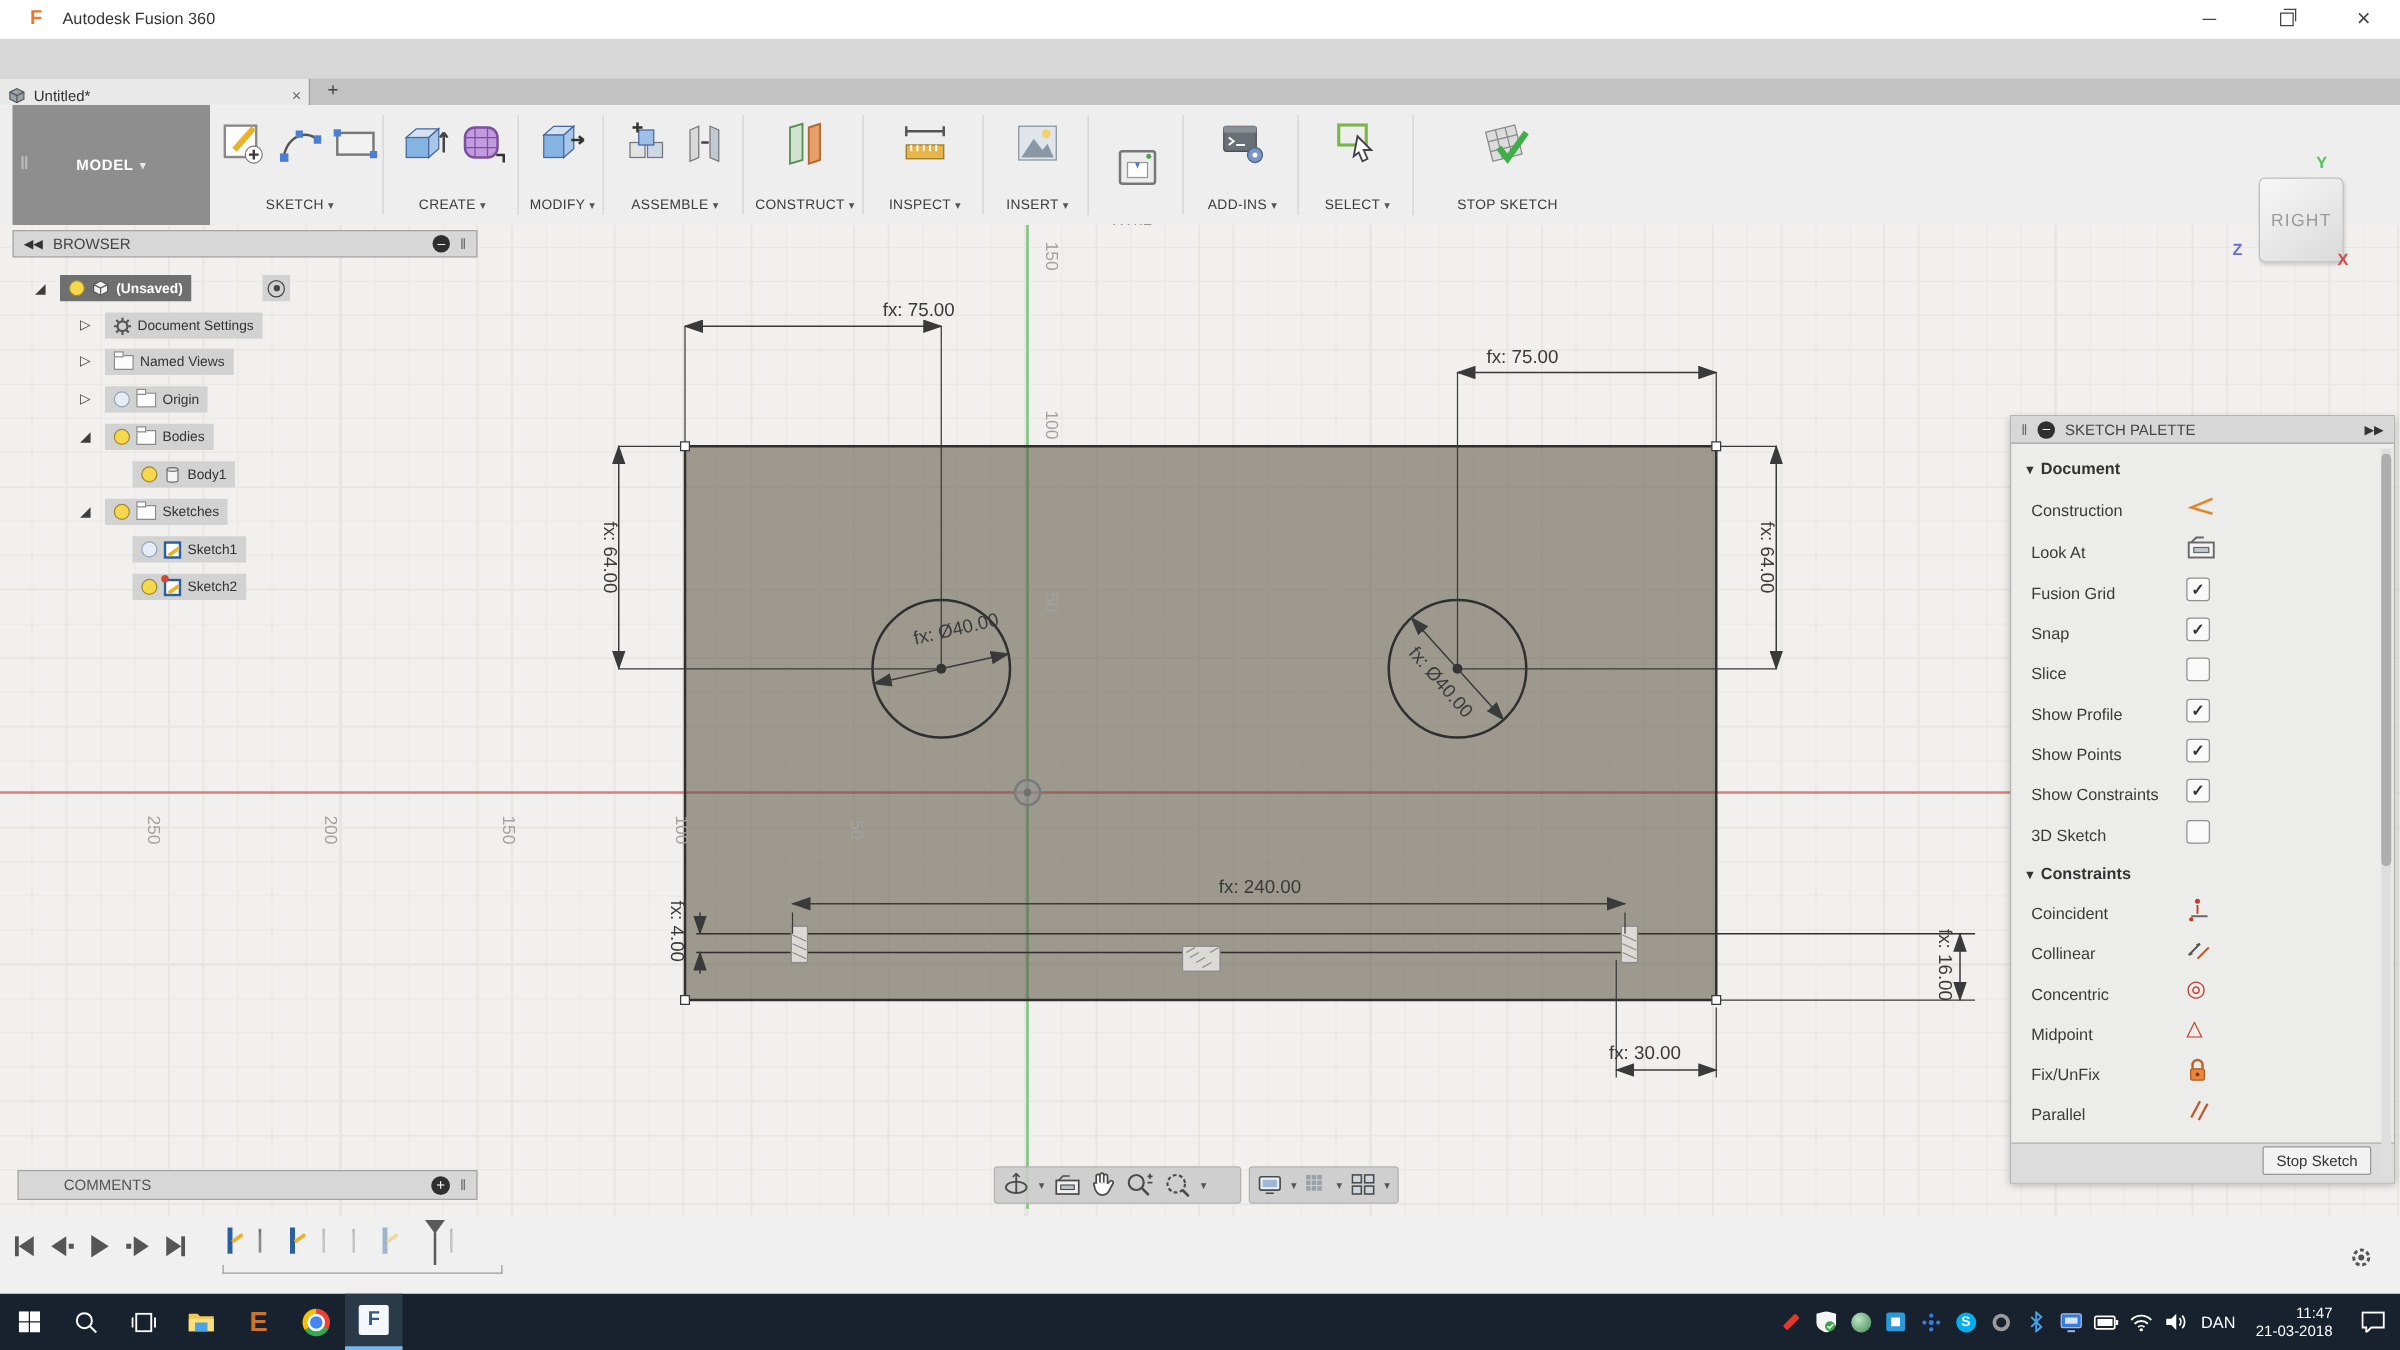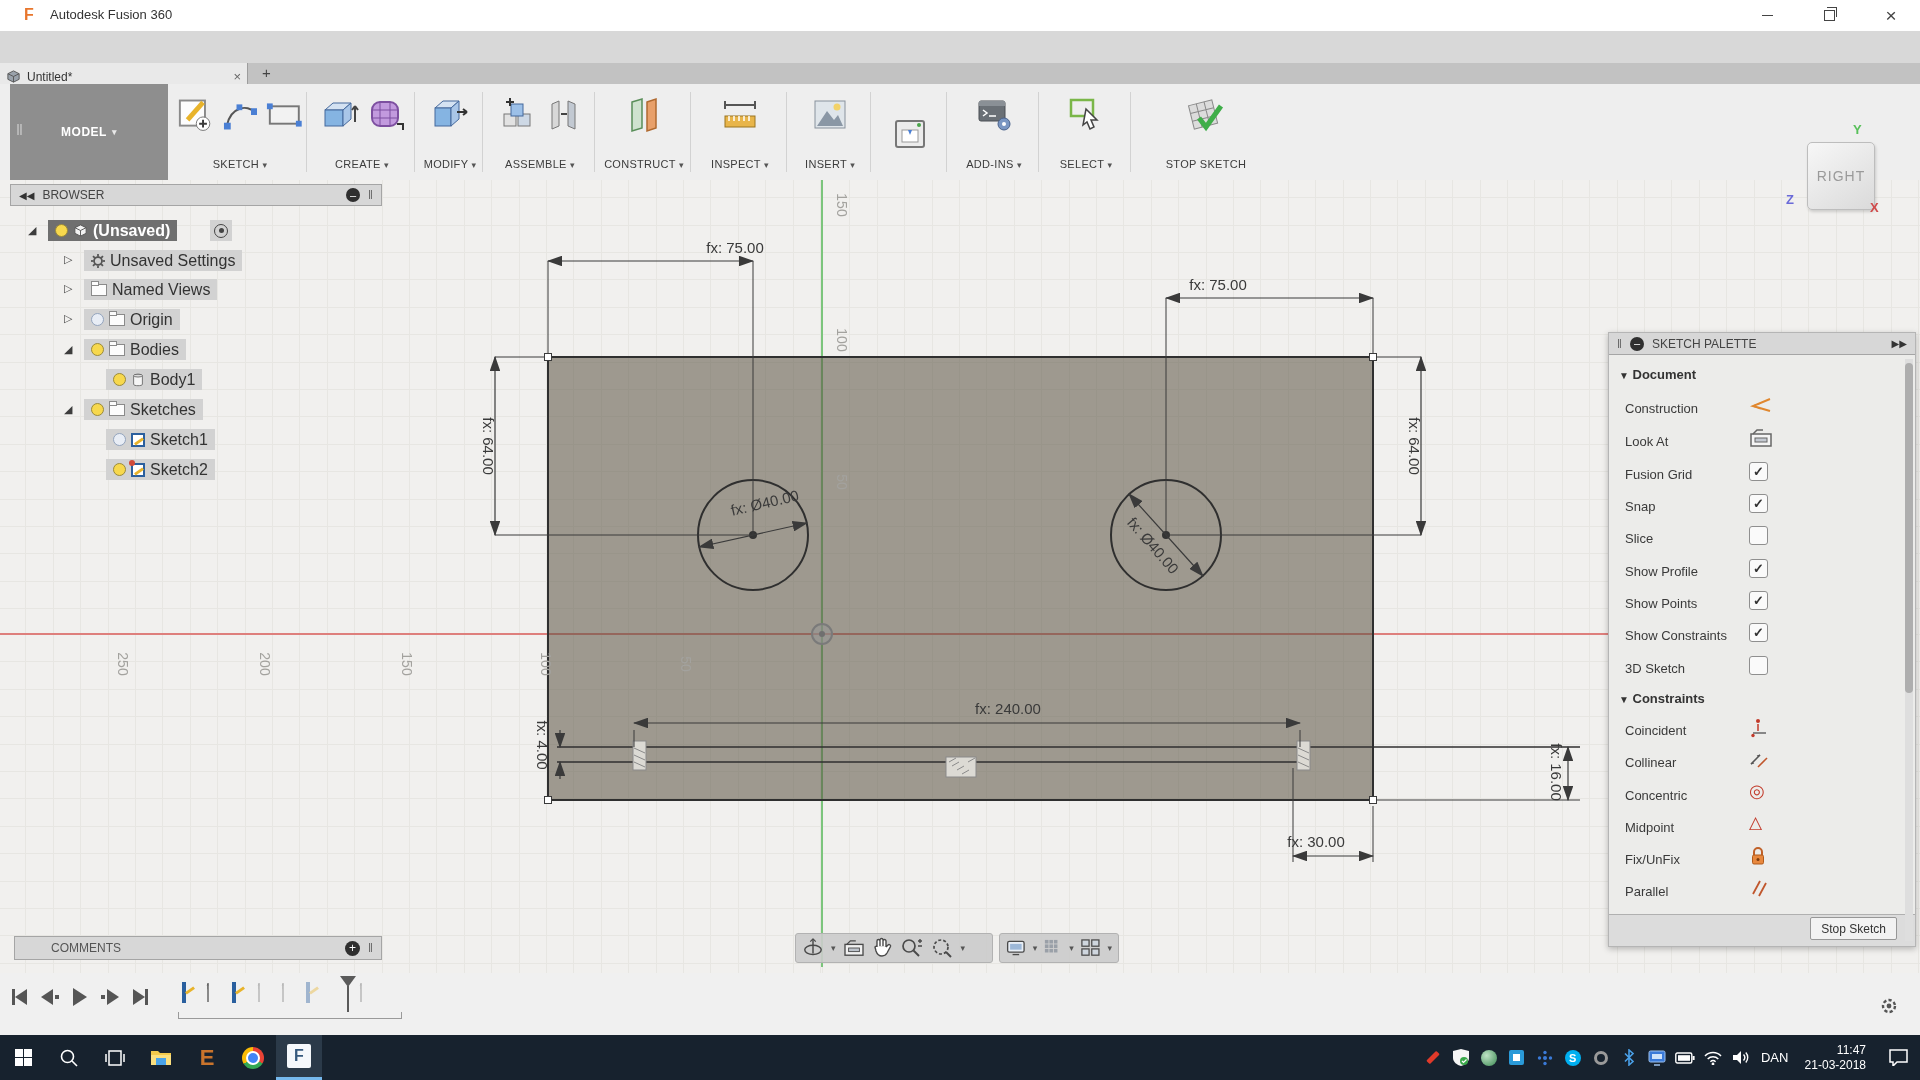--- a/index.html
+++ b/index.html
@@ -36,21 +36,21 @@
       repeating-linear-gradient(to right,#e7e6e2 0 1px,transparent 1px 27.4px),
       repeating-linear-gradient(to bottom,#e7e6e2 0 1px,transparent 1px 27.4px),
       repeating-linear-gradient(to right,#dcdbd7 0 1px,transparent 1px 137px),
       repeating-linear-gradient(to bottom,#dcdbd7 0 1px,transparent 1px 137px);
     background-position:822px 0,0 454px,822px 0,0 454px;}
   #yaxis{left:821px;top:180px;width:2px;height:787px;background:#7cc57c;}
   #xaxis{left:0;top:633px;width:1608px;height:2px;background:#de7f7c;}
   #sketchsvg{left:0;top:0;width:1920px;height:1080px;pointer-events:none;}
   
   .panelhead{background:#d7d7d7;border:1px solid #a5a5a5;box-sizing:border-box;display:flex;align-items:center;font-size:12px;color:#444;gap:8px;padding:0 8px;}
-  .chip{position:absolute;height:21px;background:#d2d2d2;display:flex;align-items:center;gap:5px;padding:0 7px;font-size:16px;color:#333;white-space:nowrap;}
+  .chip{position:absolute;height:21px;background:#d2d2d2;display:flex;align-items:center;gap:5px;padding:0 7px;font-size:11px;color:#333;white-space:nowrap;}
   .chip.sel{background:#6f6f6f;color:#fff;font-weight:bold;}
   .tarrow{position:absolute;font-size:11px;color:#3d3d3d;}
   .bulb{width:11px;height:11px;border-radius:50%;border:1px solid #9a8a3a;background:#f7d84d;position:relative;}
   .bulb.off{background:#e8edf5;border-color:#93a4bd;}
   .foldr{width:14px;height:10px;background:#fcfcfc;border:1px solid #8a8a8a;position:relative;}
   .foldr:before{content:"";position:absolute;left:-1px;top:-4px;width:6px;height:3px;background:#fcfcfc;border:1px solid #8a8a8a;}
   .skicon{width:14px;height:14px;background:#fff;border:2px solid #2a5f9e;position:relative;box-sizing:border-box;}
   .skicon:after{content:"";position:absolute;left:1px;top:5px;width:10px;height:3px;background:#e8b32a;transform:rotate(-35deg);}
   .pin{position:absolute;left:-4px;top:-5px;width:6px;height:6px;background:#d04a3a;border-radius:50%;}
   
@@ -476,21 +476,21 @@
         <line x1="8" y1="0" x2="8" y2="3"></line>
         <line x1="8" y1="13" x2="8" y2="16"></line>
         <line x1="0" y1="8" x2="3" y2="8"></line>
         <line x1="13" y1="8" x2="16" y2="8"></line>
         <line x1="2.3" y1="2.3" x2="4.4" y2="4.4"></line>
         <line x1="11.6" y1="11.6" x2="13.7" y2="13.7"></line>
         <line x1="2.3" y1="13.7" x2="4.4" y2="11.6"></line>
         <line x1="11.6" y1="4.4" x2="13.7" y2="2.3"></line>
       </g>
     </svg>
-  <span>Unsaved Settings</span>
+  <span>Document Settings</span>
 </div>
 
 <span class="tarrow" style="left:64px;top:282px;">▷</span>
 <div class="chip" style="left:84px;top:279px;">
   <span class="foldr"></span>
   <span>Named Views</span>
 </div>
 
 <span class="tarrow" style="left:64px;top:312px;">▷</span>
 <div class="chip" style="left:84px;top:309px;">

